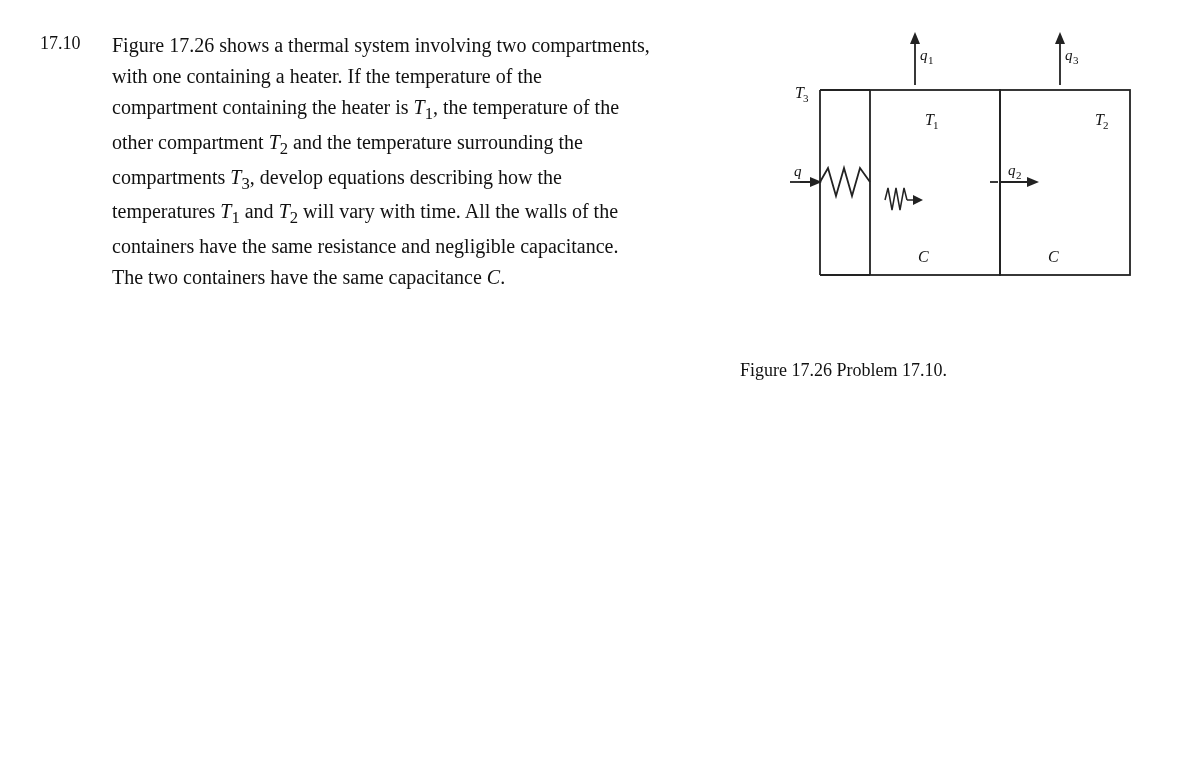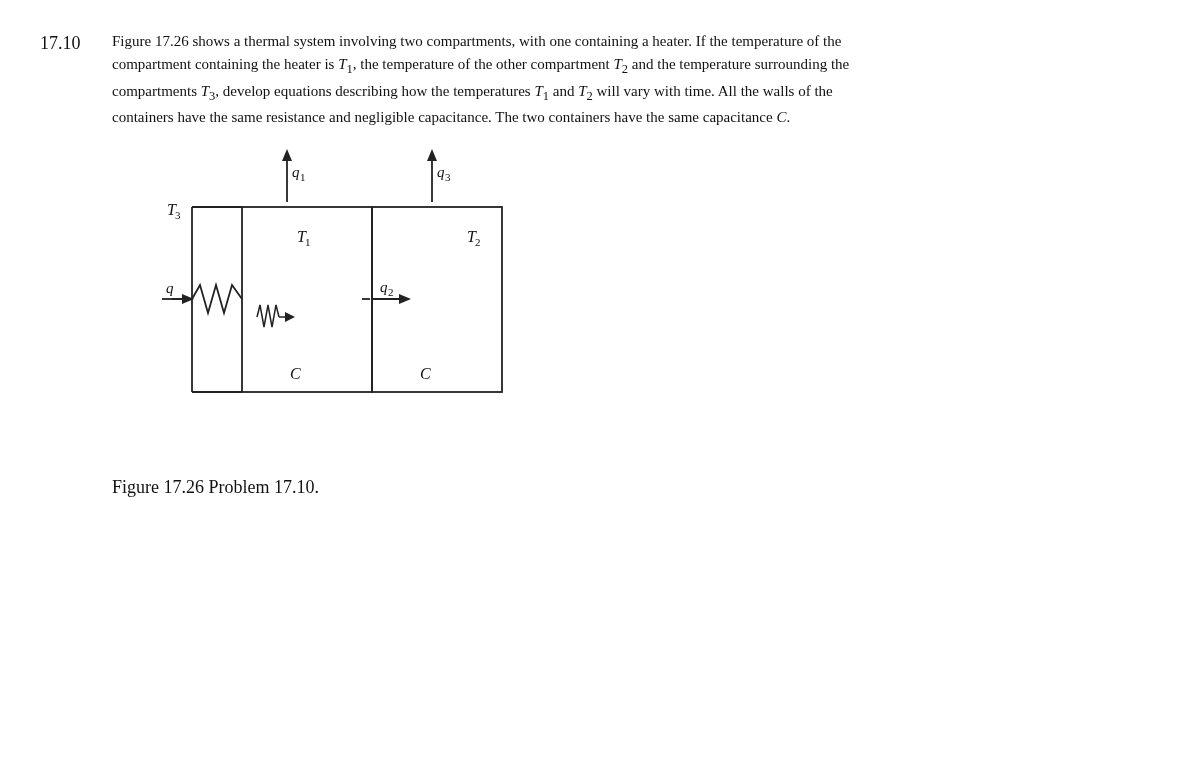--- a/index.html
+++ b/index.html
@@ -8,38 +8,37 @@
       font-family: "Times New Roman", Times, serif;
       font-size: 18px;
       color: #111;
       width: 1200px;
       min-height: 759px;
       padding: 30px 40px;
     }
 
     .problem-block {
       display: flex;
-      flex-direction: column;
       gap: 18px;
     }
 
     .problem-text-row {
       display: flex;
       gap: 0;
     }
 
     .problem-number {
       min-width: 72px;
       font-size: 18px;
       line-height: 1.55;
       white-space: nowrap;
     }
 
     .problem-text {
-      font-size: 15px;
+      font-size: 20px;
       line-height: 1.55;
       max-width: 780px;
     }
 
     .figure-area {
       margin-left: 72px;
       display: flex;
       flex-direction: column;
       align-items: flex-start;
       gap: 10px;

